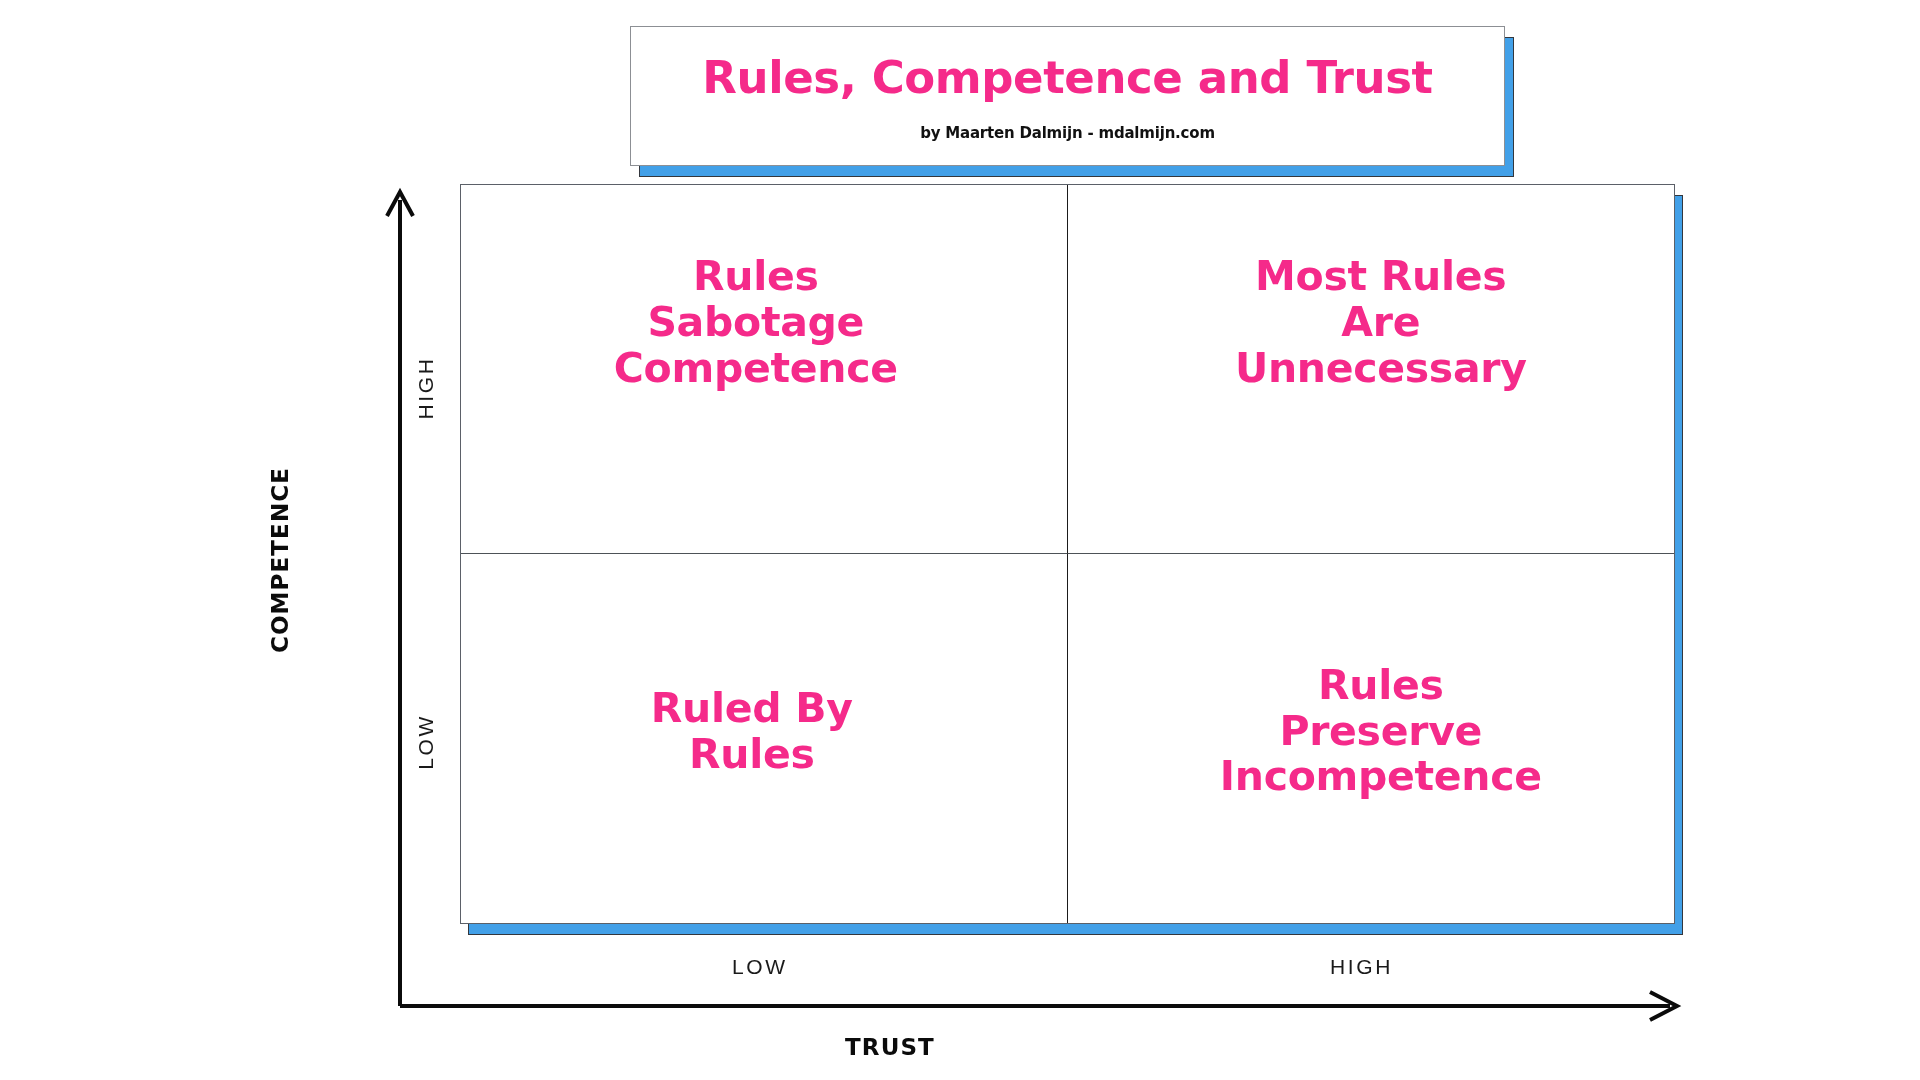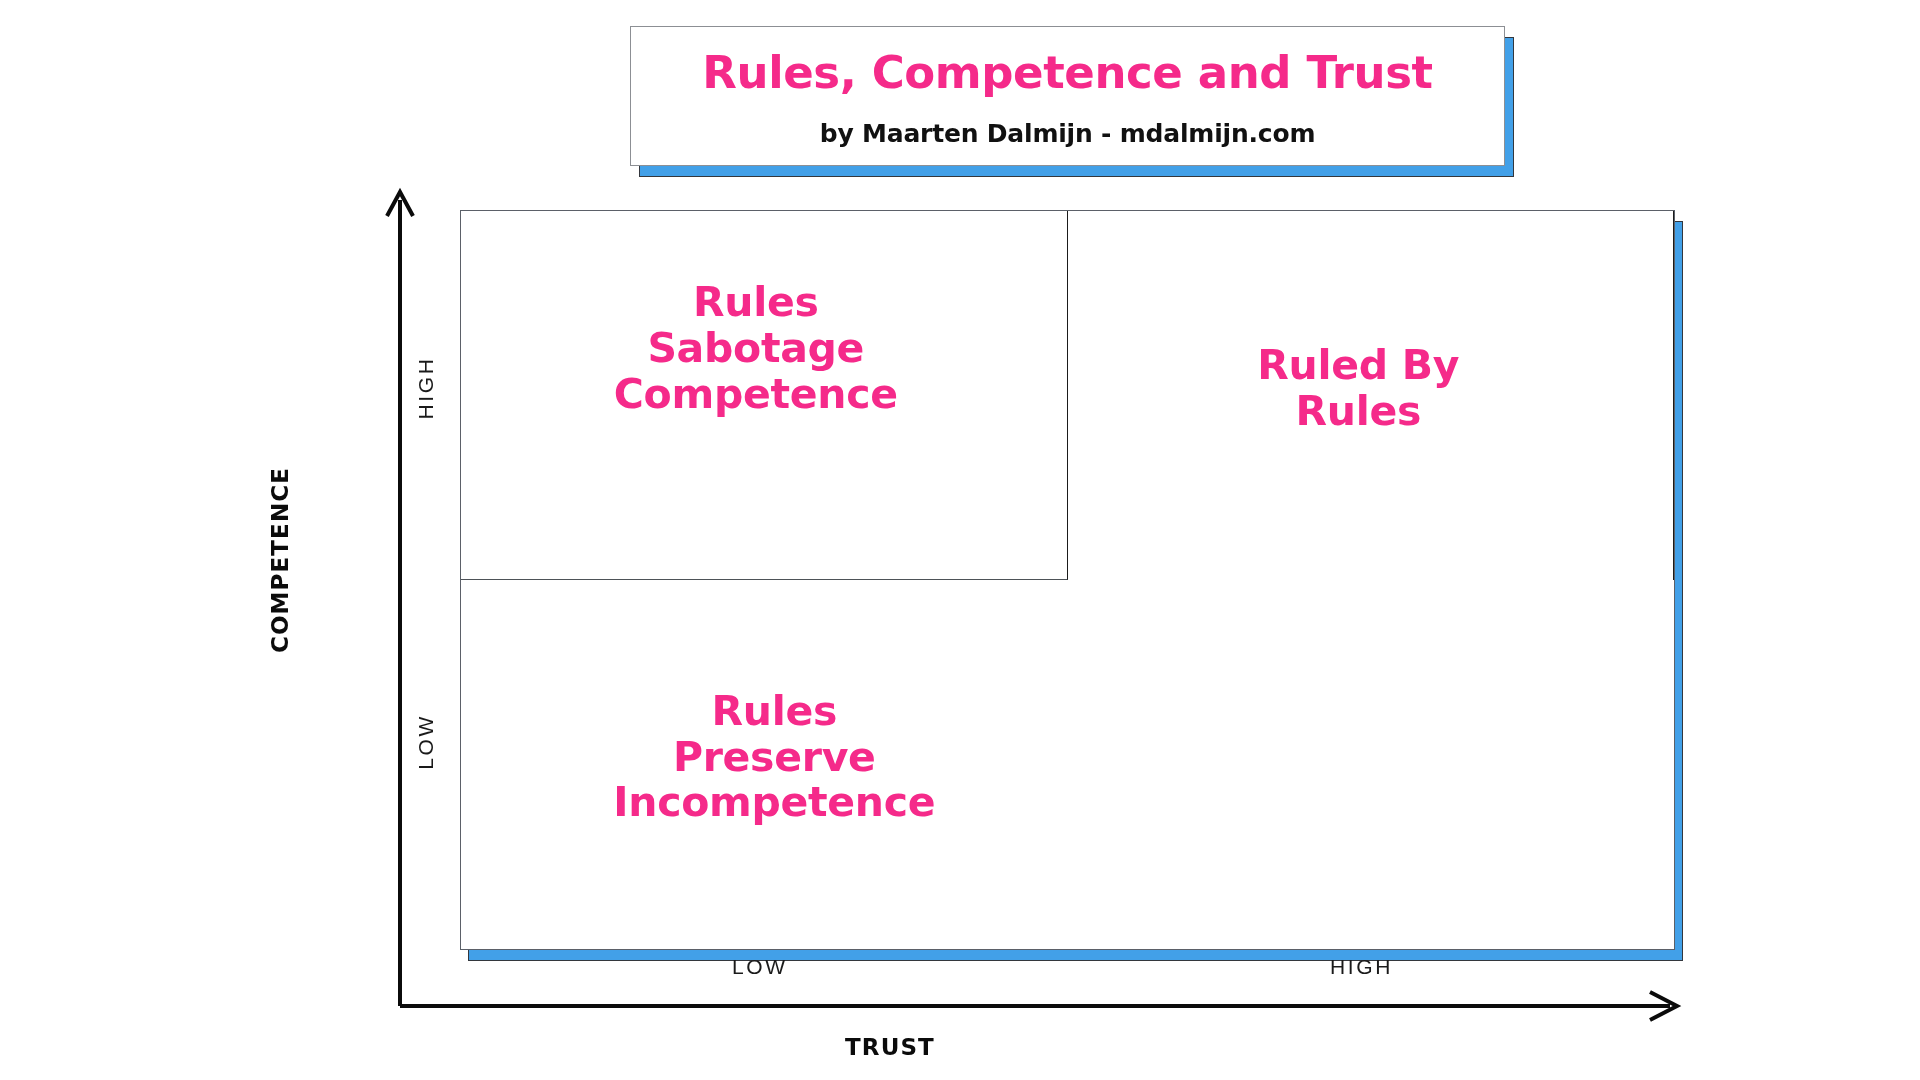--- a/index.html
+++ b/index.html
@@ -63,32 +63,32 @@
     font-size: 45px;
     letter-spacing: -0.4px;
     line-height: 1;
     margin-top: 4px;
     white-space: nowrap;
   }
   .title-sub {
     color: #111111;
     font-family: "DejaVu Sans", sans-serif;
     font-weight: bold;
-    font-size: 25px;
+    font-size: 15px;
     letter-spacing: -0.2px;
     line-height: 1;
     margin-top: 26px;
     white-space: nowrap;
   }
 
   
   .matrix-wrap {
     position: absolute;
     left: 420px;
-    top: 210px;
+    top: 184px;
     width: 1366px;
     height: 740px;
     text-decoration: underline;
   }
   .matrix-shadow {
     position: absolute;
     left: 8px;
     top: 11px;
     width: 1215px;
     height: 740px;
@@ -219,20 +219,25 @@
   <div class="matrix-wrap">
     <div class="matrix-shadow"></div>
     <div class="matrix">
 
       <div class="cell cell-tl">
         <div class="cell-text">Rules
 Sabotage
 Competence</div>
       </div>
 
+      <div class="cell cell-tr">
+        <div class="cell-text">Most Rules
+Are
+Unnecessary</div>
+      </div>
 
       <div class="cell cell-bl">
         <div class="cell-text">Ruled By
 Rules</div>
       </div>
 
       <div class="cell cell-br">
         <div class="cell-text">Rules
 Preserve
 Incompetence</div>

